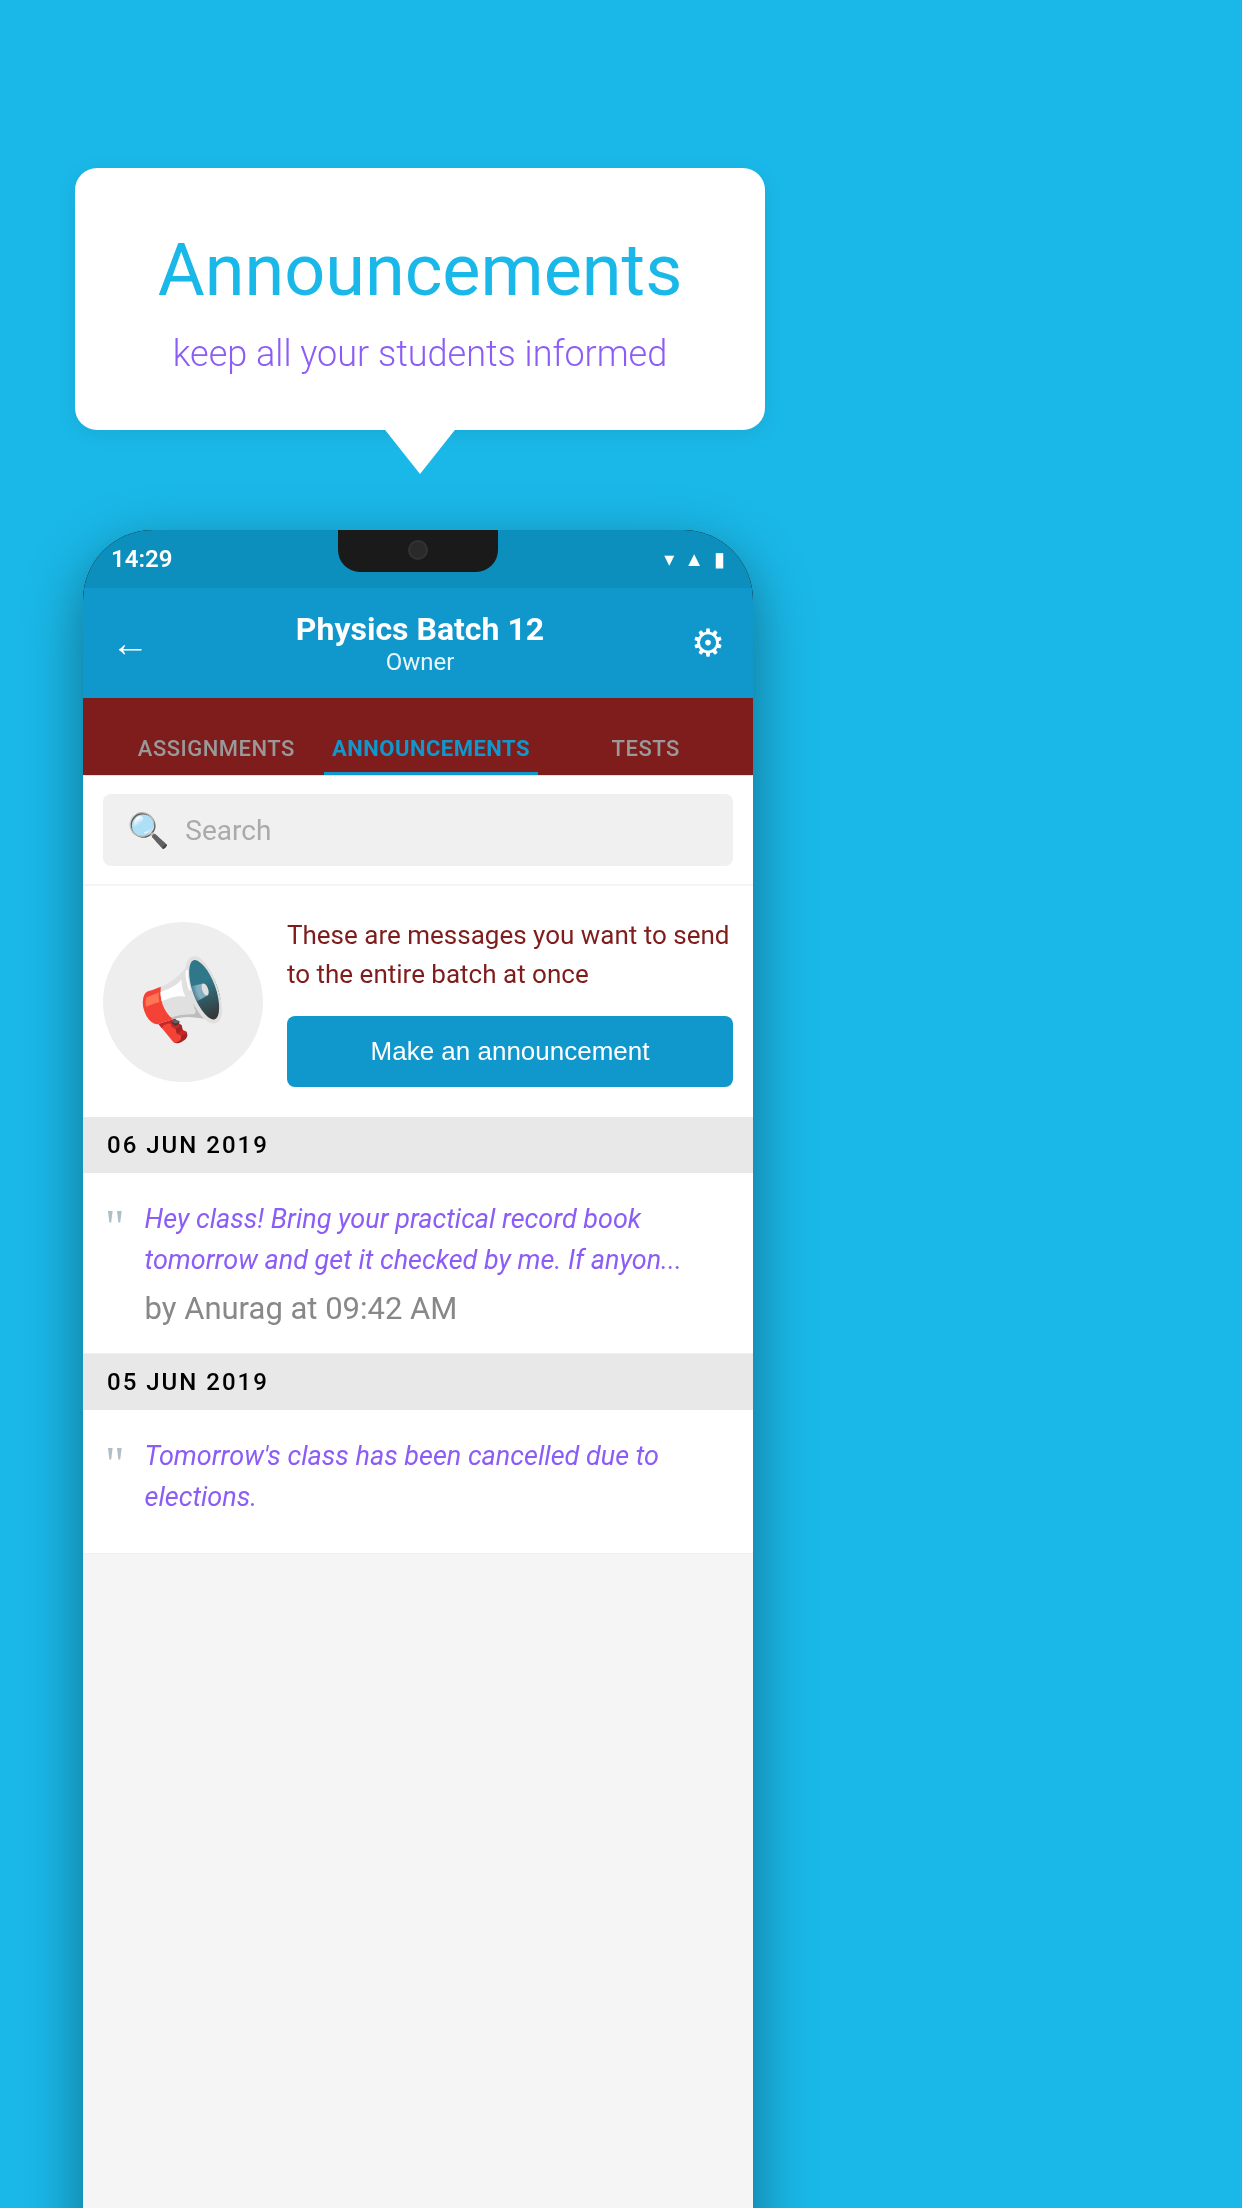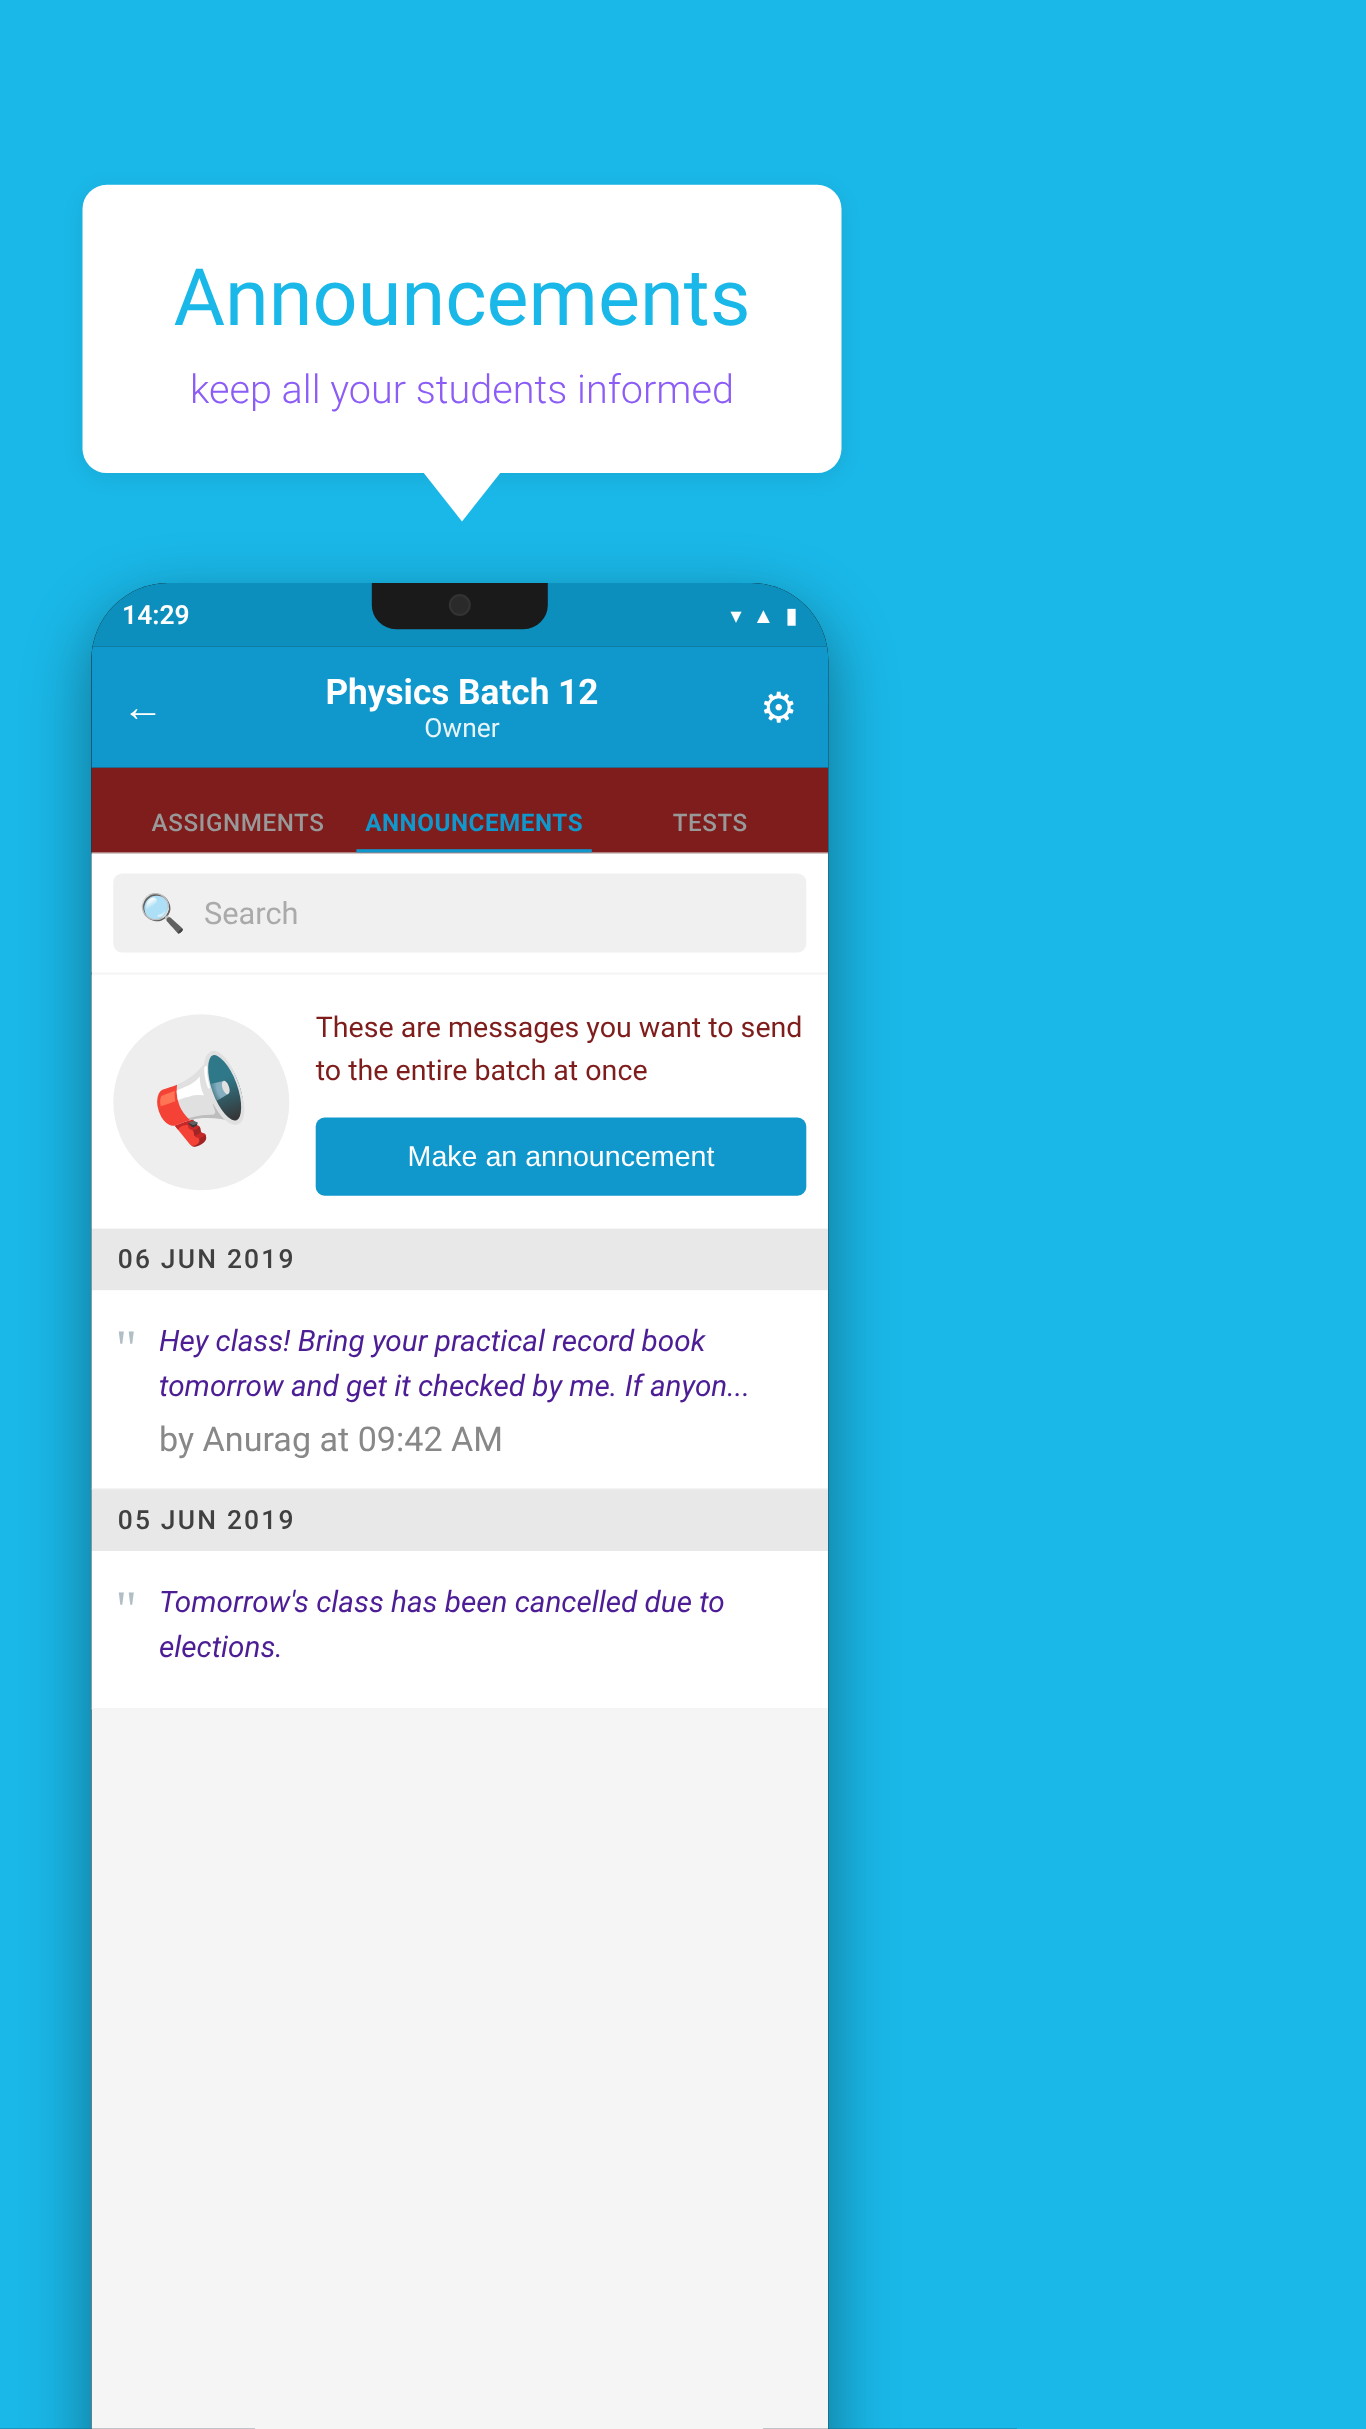--- a/index.html
+++ b/index.html
@@ -311,21 +311,21 @@
     .date-separator {
       background: #e8e8e8;
       padding: 14px 24px;
       display: flex;
       align-items: center;
       gap: 12px;
     }
 
     .date-text {
       font-size: 24px;
-      color: #404040;
+      color: #000000;
       font-weight: 500;
       letter-spacing: 2px;
     }
 
     
     .announcement-item {
       background: white;
       padding: 26px 22px;
       display: flex;
       align-items: flex-start;
@@ -340,21 +340,21 @@
       line-height: 1;
       margin-top: 4px;
     }
 
     .announcement-content {
       flex: 1;
     }
 
     .announcement-text {
       font-size: 27px;
-      color: #4c1d95;
+      color: #8b5cf6;
       font-style: italic;
       line-height: 1.5;
       margin-bottom: 10px;
     }
 
     .announcement-meta {
       font-size: 31px;
       color: #888;
     }
   </style>

